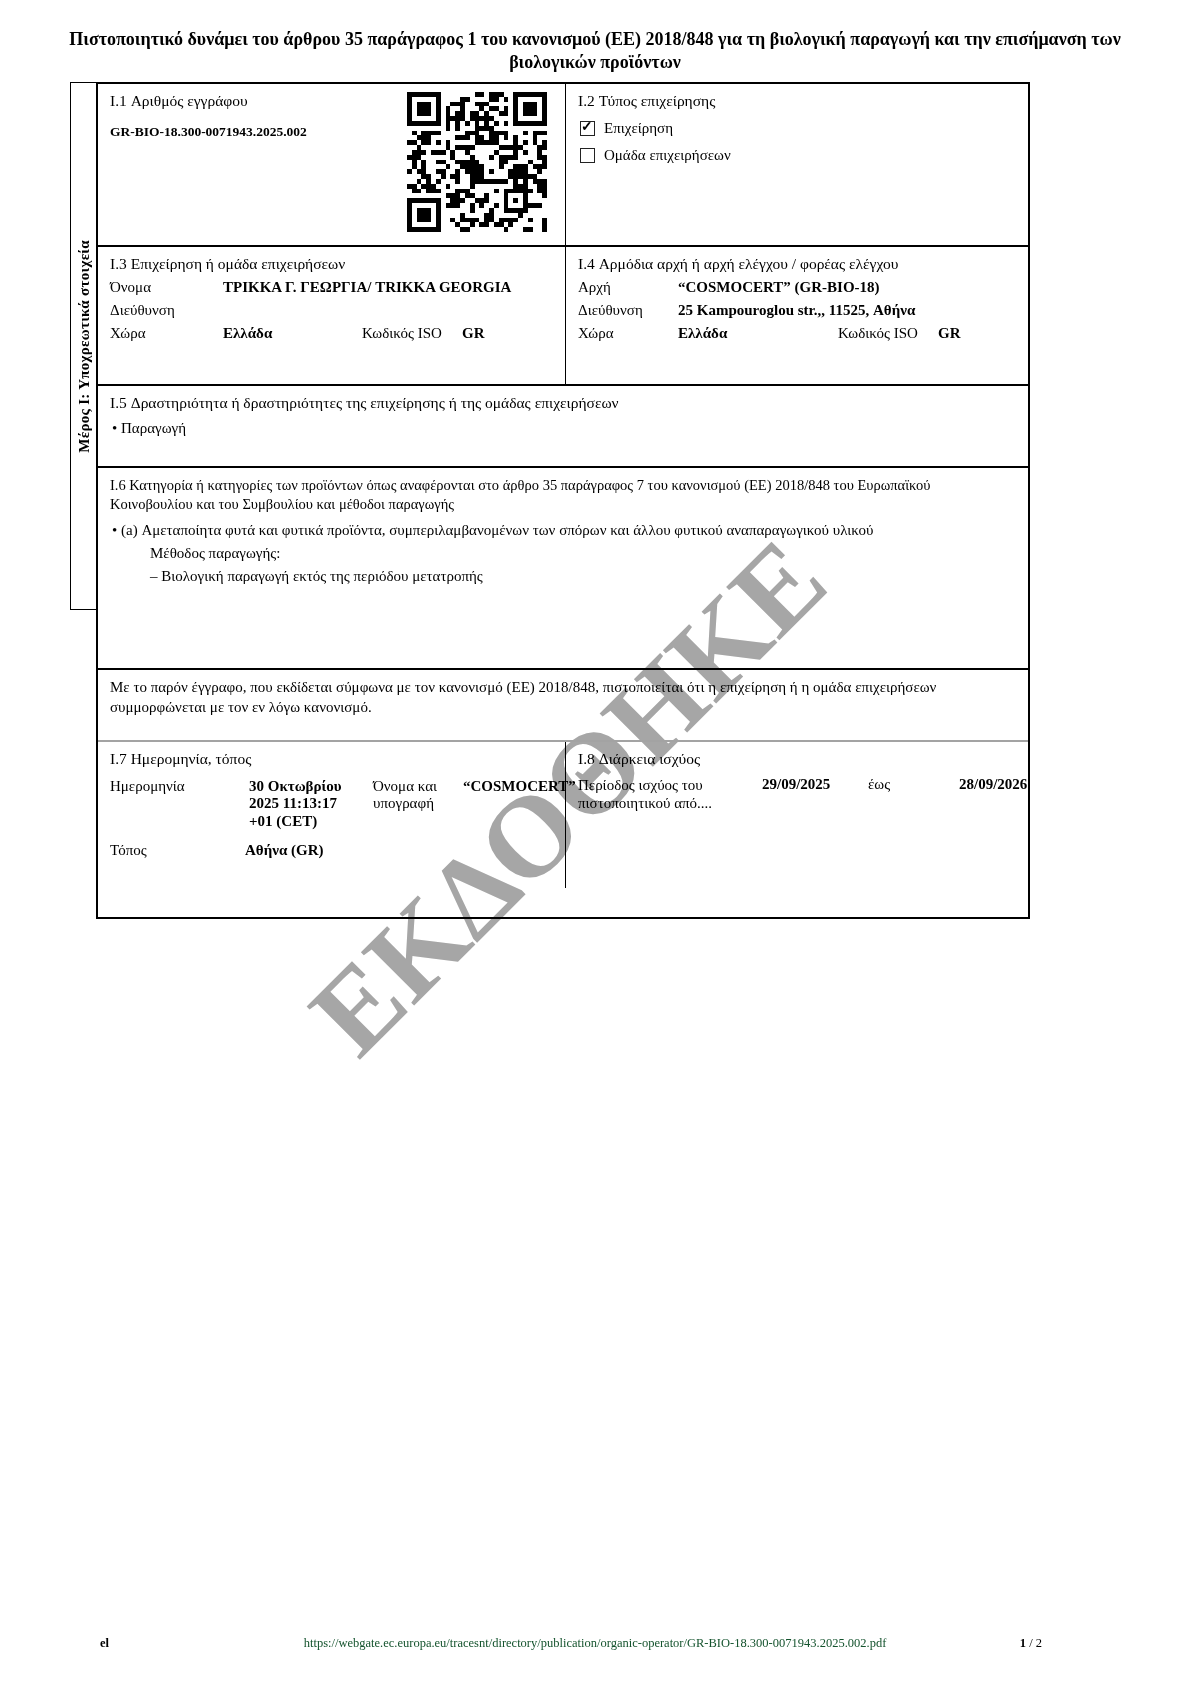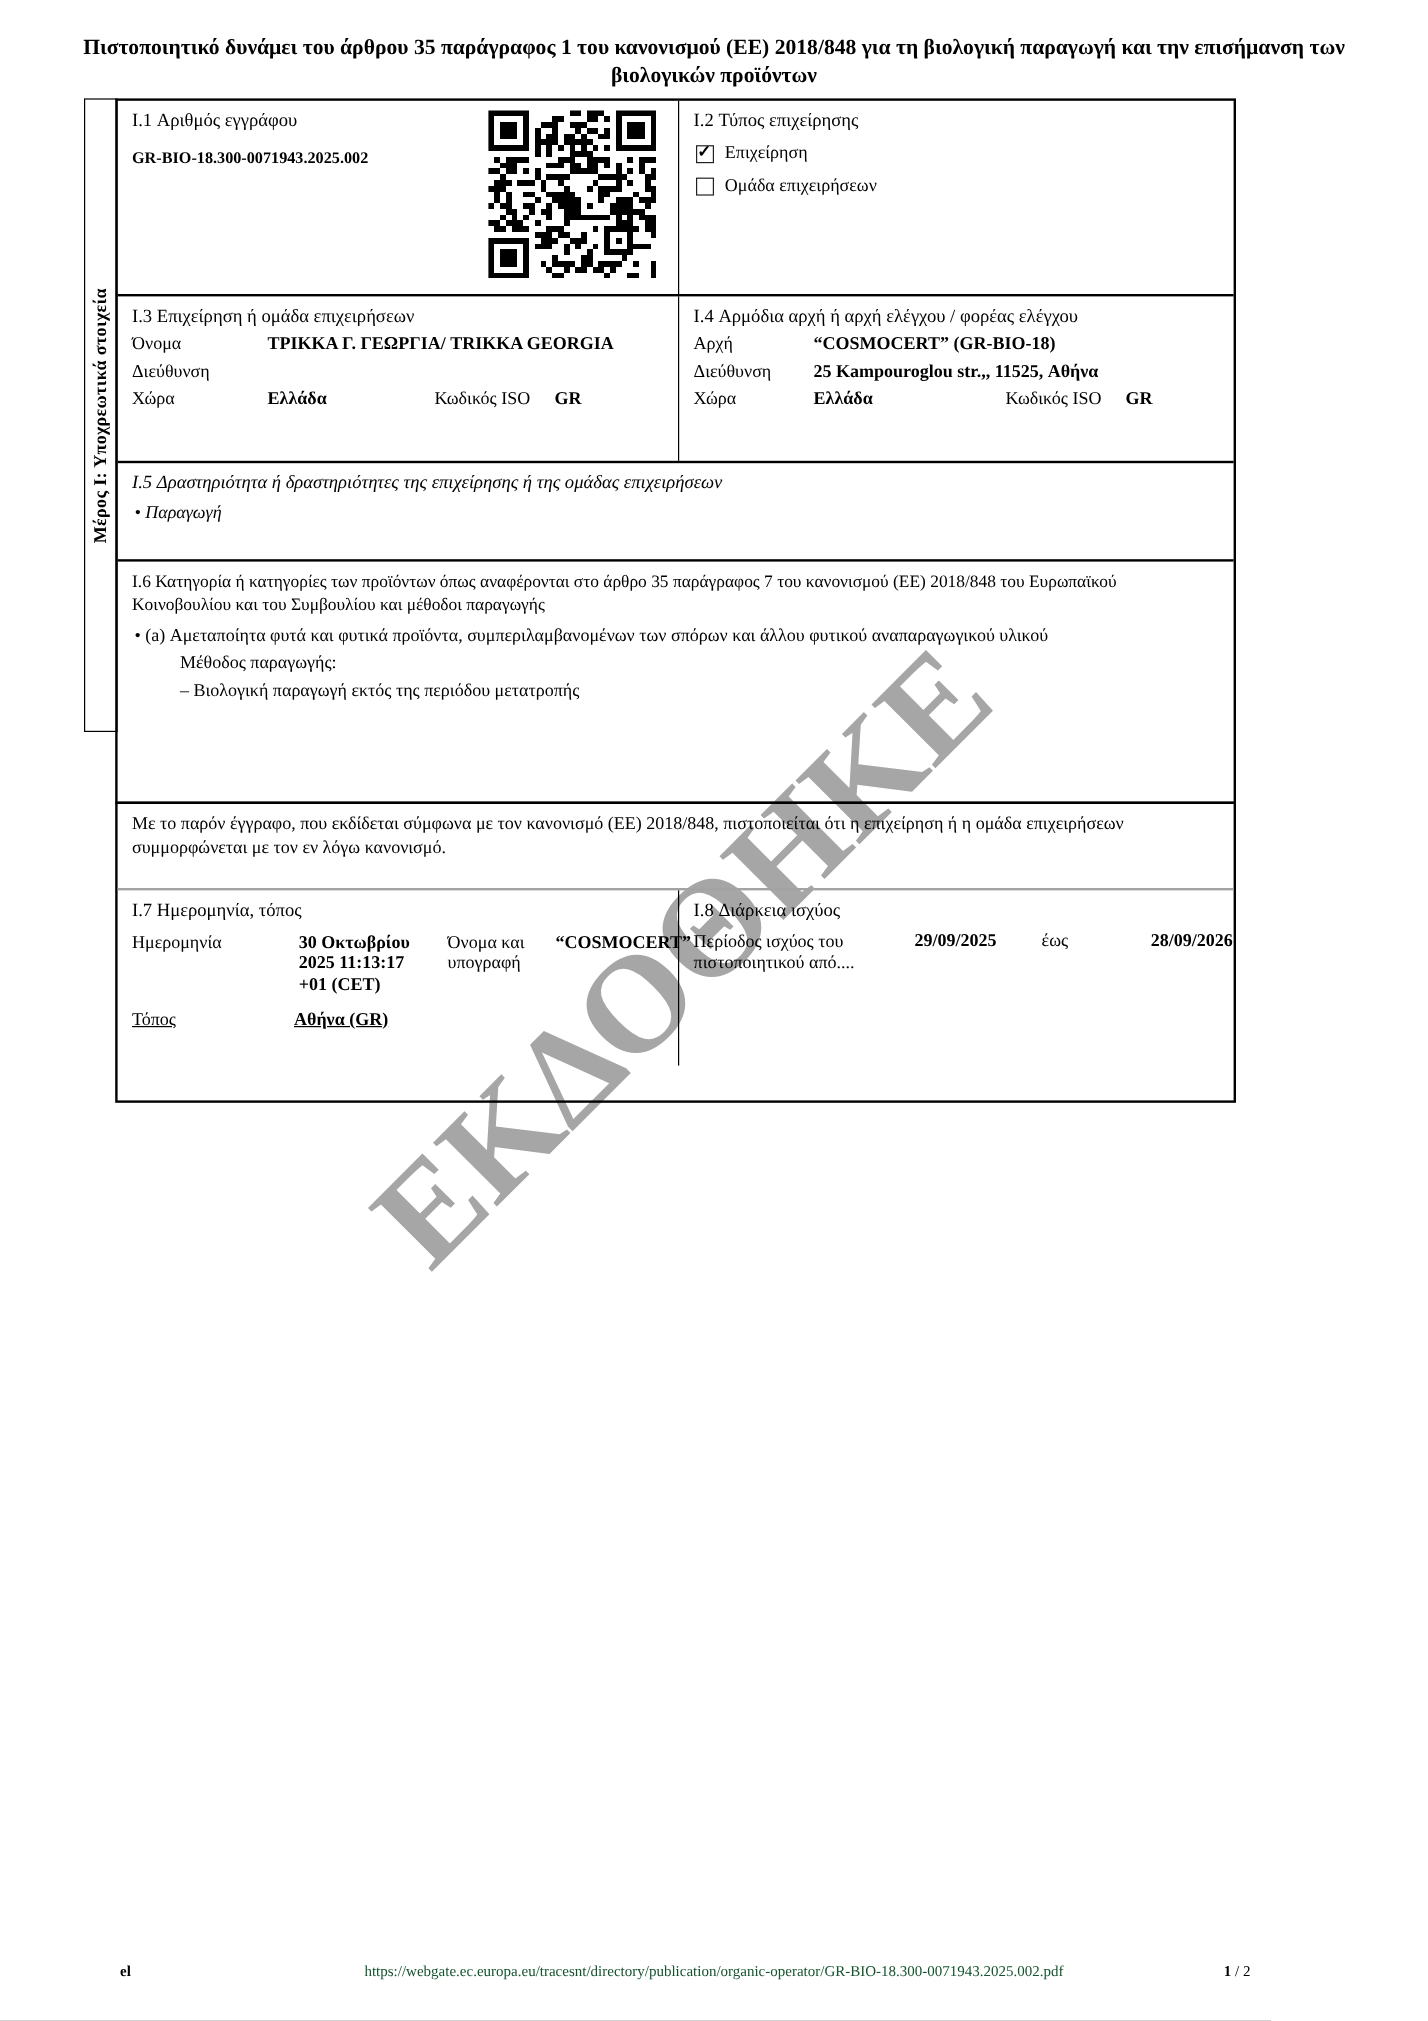--- a/index.html
+++ b/index.html
@@ -56,21 +56,21 @@
   .kv4b{display:grid;grid-template-columns:100px 160px 100px 1fr;margin-top:6px;font-size:15px;}
   .kvA{display:grid;grid-template-columns:100px 1fr;margin-top:6px;font-size:15px;}
   .addr-line{display:block;font-weight:bold;line-height:1.15;}
   .bullet{margin:8px 0 0 2px;font-size:15px;}
   .indent1{margin:6px 0 0 40px;font-size:15px;}
   .i6-head{font-size:14.5px;line-height:1.3;}
   .statement{font-size:15px;line-height:1.3;}
   
   .i7grid{display:grid;grid-template-columns:127px 112px 78px 1fr;column-gap:12px;margin-top:10px;font-size:15px;}
   .i7grid .val{line-height:1.15;}
-  .place-row{display:grid;grid-template-columns:127px 1fr;column-gap:8px;margin-top:12px;font-size:15px;text-decoration:underline;}
+  .place-row{display:grid;grid-template-columns:127px 1fr;column-gap:8px;margin-top:12px;font-size:15px;}
   
   .i8grid{display:grid;grid-template-columns:178px 100px 85px 1fr;column-gap:6px;margin-top:8px;font-size:15px;}
   .i8grid .lbl{line-height:1.2;}
   
   .watermark{
     position:absolute;left:235px;top:735px;width:660px;z-index:0;
     text-align:center;font-weight:bold;font-size:115px;
     font-family:"Liberation Serif", serif;
     transform:rotate(-45deg);transform-origin:center center;
     user-select:none;pointer-events:none;
@@ -555,21 +555,21 @@
           </div>
           <div class="kv4b">
             <span>Χώρα</span>
             <span class="val">Ελλάδα</span>
             <span>Κωδικός ISO</span>
             <span class="val">GR</span>
           </div>
         </div>
       </div>
 
-      <div class="row sep" style="height:82px;font-style:italic;">
+      <div class="row sep" style="height:82px;">
         <div class="cell full">
           <div class="heading">I.5 Δραστηριότητα ή δραστηριότητες της επιχείρησης ή της ομάδας επιχειρήσεων</div>
           <div class="bullet">• Παραγωγή</div>
         </div>
       </div>
 
       <div class="row sep" style="height:146px;">
         <div class="cell full">
           <div class="heading i6-head">I.6 Κατηγορία ή κατηγορίες των προϊόντων όπως αναφέρονται στο άρθρο 35 παράγραφος 7 του κανονισμού (ΕΕ) 2018/848 του Ευρωπαϊκού Κοινοβουλίου και του Συμβουλίου και μέθοδοι παραγωγής</div>
           <div class="bullet">• (a) Αμεταποίητα φυτά και φυτικά προϊόντα, συμπεριλαμβανομένων των σπόρων και άλλου φυτικού αναπαραγωγικού υλικού</div>

